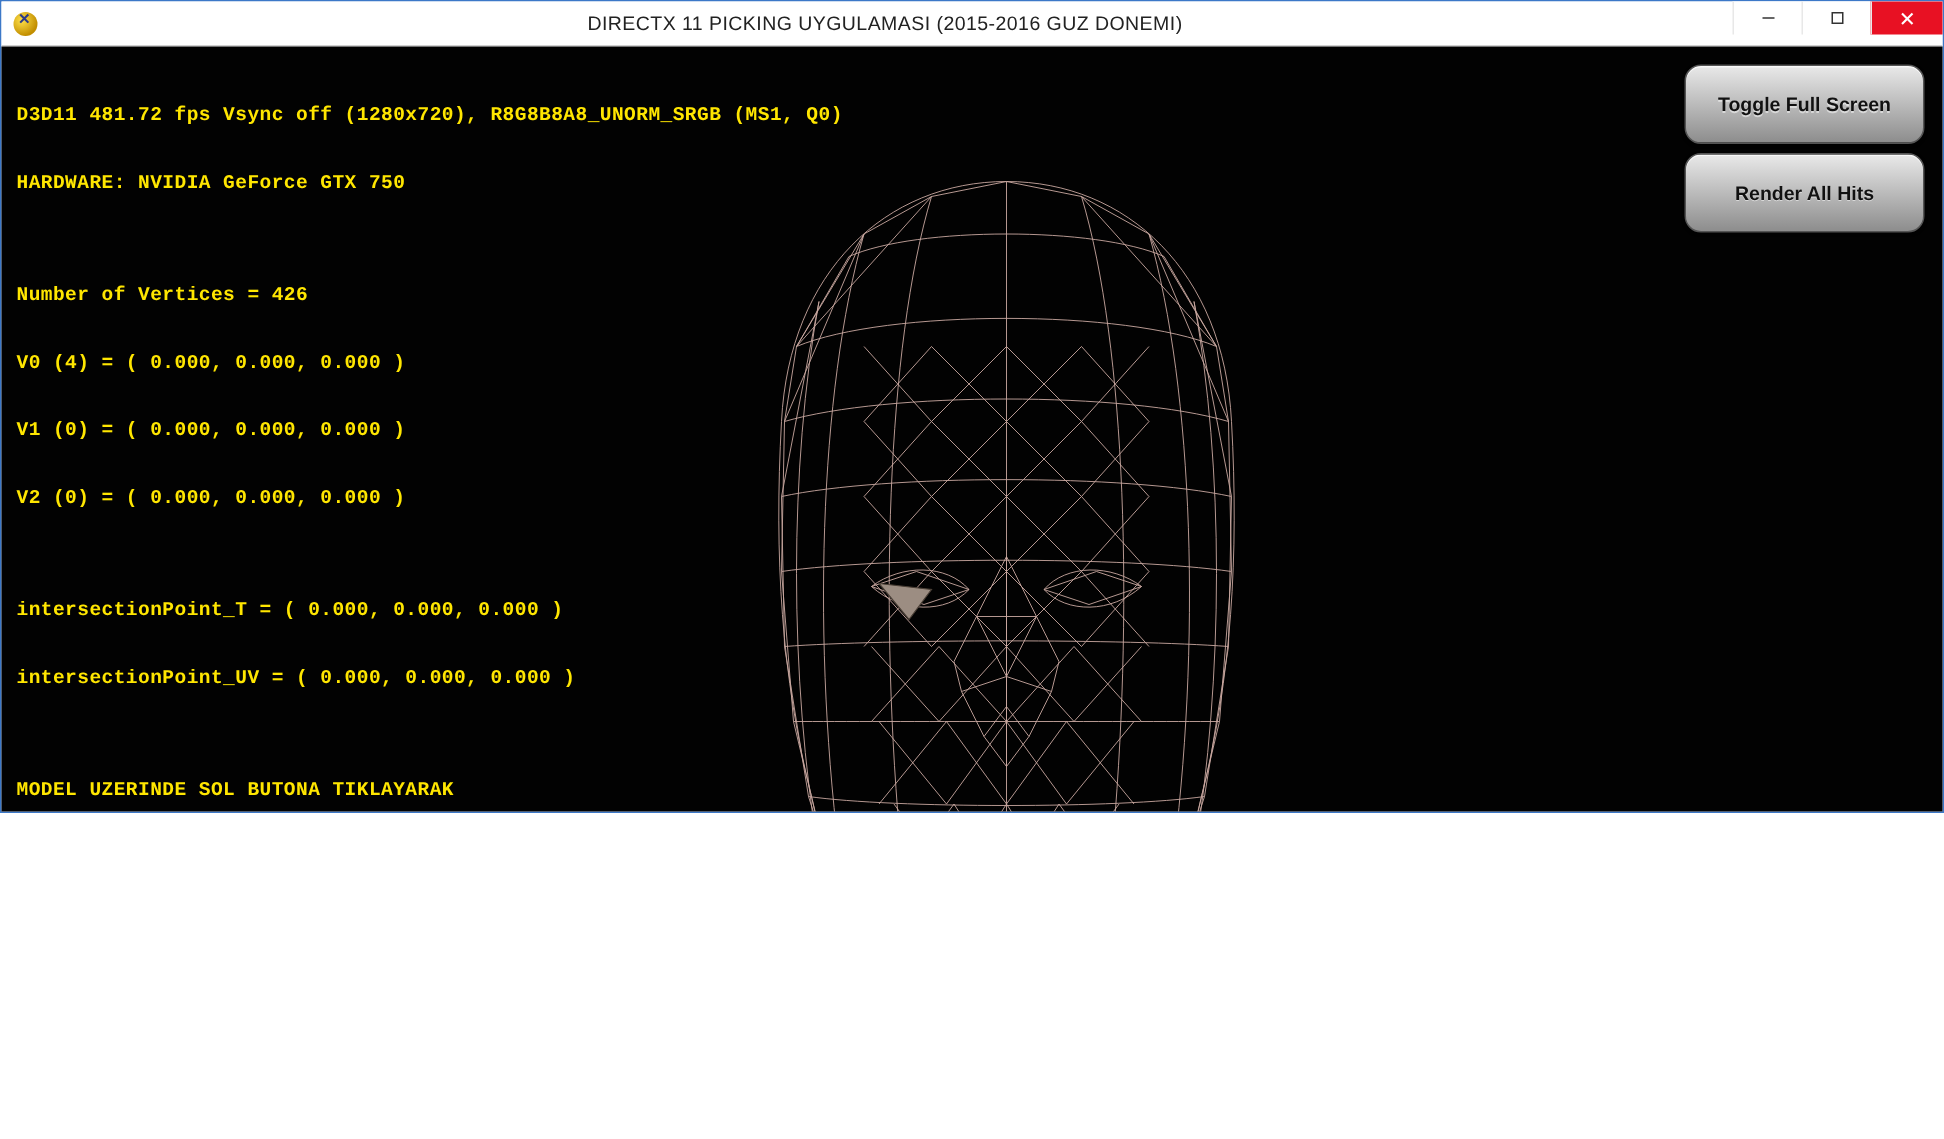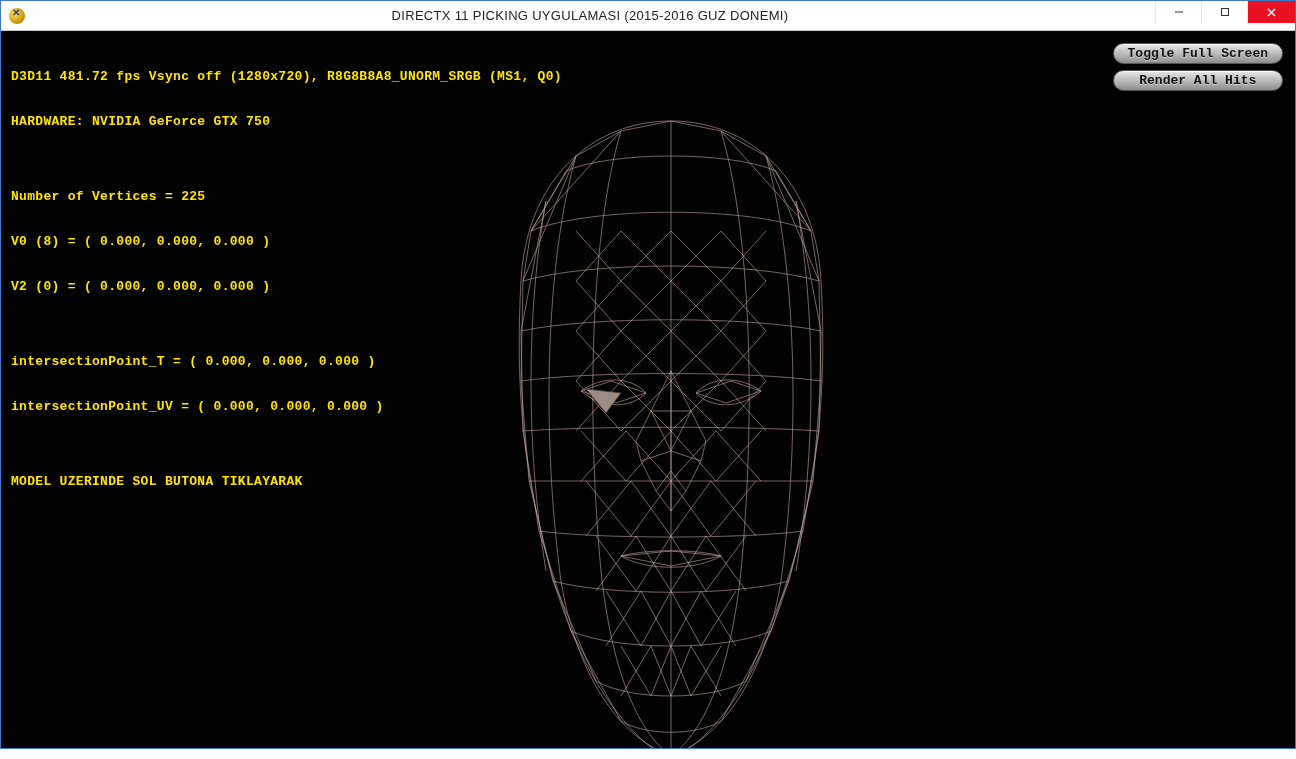--- a/index.html
+++ b/index.html
@@ -6,21 +6,21 @@
     body {
       font-family: "Segoe UI", Tahoma, sans-serif;
       background: #fff;
       width: 1296px;
       height: 759px;
       overflow: hidden;
     }
     
     .window {
       width: 1296px;
-      height: 749px;
+      height: 542px;
       border: 1px solid #3c78c8;
       background: #fff;
       display: flex;
       flex-direction: column;
     }
     .titlebar {
       height: 30px;
       background: #fff;
       border-bottom: 1px solid #d0d0d0;
       display: flex;
@@ -98,26 +98,26 @@
     .app-buttons {
       position: absolute;
       top: 12px;
       right: 12px;
       display: flex;
       flex-direction: column;
       gap: 6px;
     }
     .app-btn {
       min-width: 160px;
-      padding: 2px 14px;
+      padding: 18px 14px;
       border-radius: 11px;
       background: linear-gradient(#e9e9e9, #8d8d8d);
       border: 1px solid #555;
       box-shadow: inset 0 1px 0 rgba(255,255,255,.7), 0 1px 2px rgba(0,0,0,.6);
-      font-family: Liberation Mono, monospace;
+      font-family: Liberation Sans, sans-serif;
       font-weight: bold;
       font-size: 13px;
       color: #111;
       text-align: center;
       text-shadow: 0 1px 0 rgba(255,255,255,.5);
       cursor: pointer;
       user-select: none;
     }
 
     
@@ -167,22 +167,23 @@
       </div>
     </div>
   </div>
 
   <div class="viewport">
 
     <div class="debug-text">
       <span class="line">D3D11 481.72 fps Vsync off (1280x720), R8G8B8A8_UNORM_SRGB (MS1, Q0)</span>
       <span class="line">HARDWARE: NVIDIA GeForce GTX 750</span>
       <span class="line"></span>
-      <span class="line">Number of Vertices = 225</span>
-      <span class="line">V0 (8) = ( 0.000, 0.000, 0.000 )</span>
+      <span class="line">Number of Vertices = 426</span>
+      <span class="line">V0 (4) = ( 0.000, 0.000, 0.000 )</span>
+      <span class="line">V1 (0) = ( 0.000, 0.000, 0.000 )</span>
       <span class="line">V2 (0) = ( 0.000, 0.000, 0.000 )</span>
       <span class="line"></span>
       <span class="line">intersectionPoint_T = ( 0.000, 0.000, 0.000 )</span>
       <span class="line">intersectionPoint_UV = ( 0.000, 0.000, 0.000 )</span>
       <span class="line"></span>
       <span class="line">MODEL UZERINDE SOL BUTONA TIKLAYARAK</span>
       <span class="line"></span>
     </div>
 
     <div class="app-buttons">

